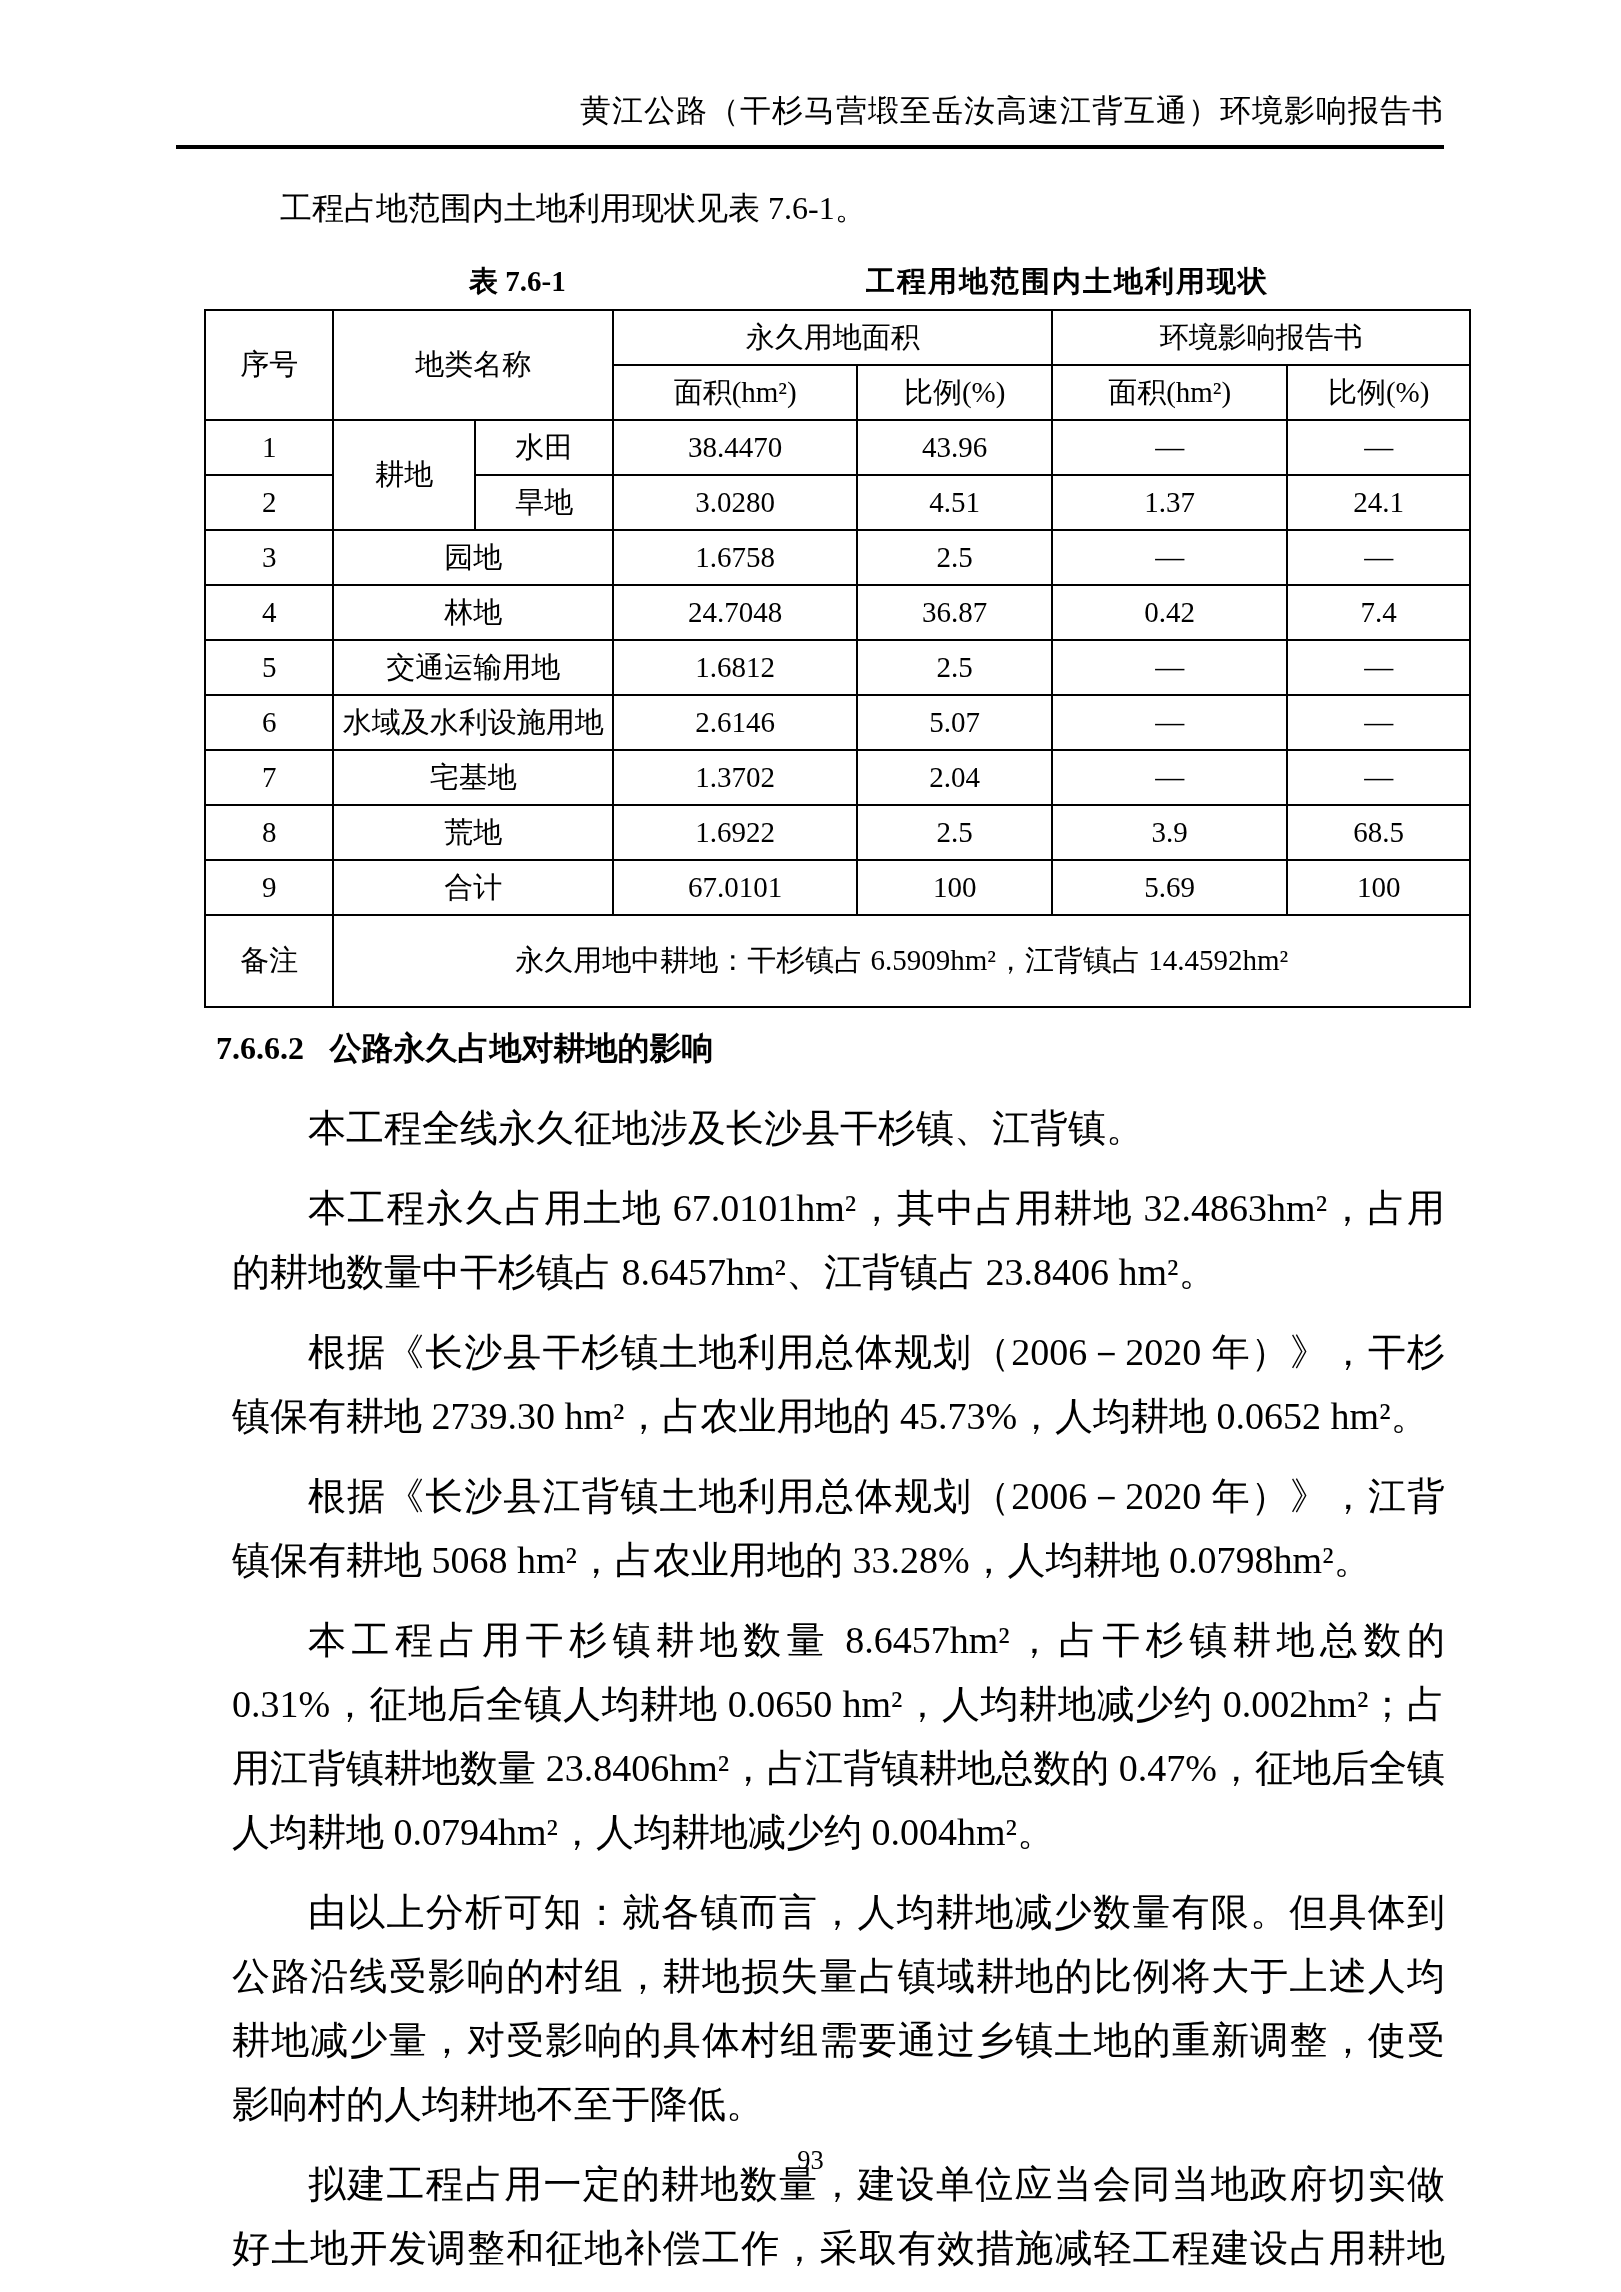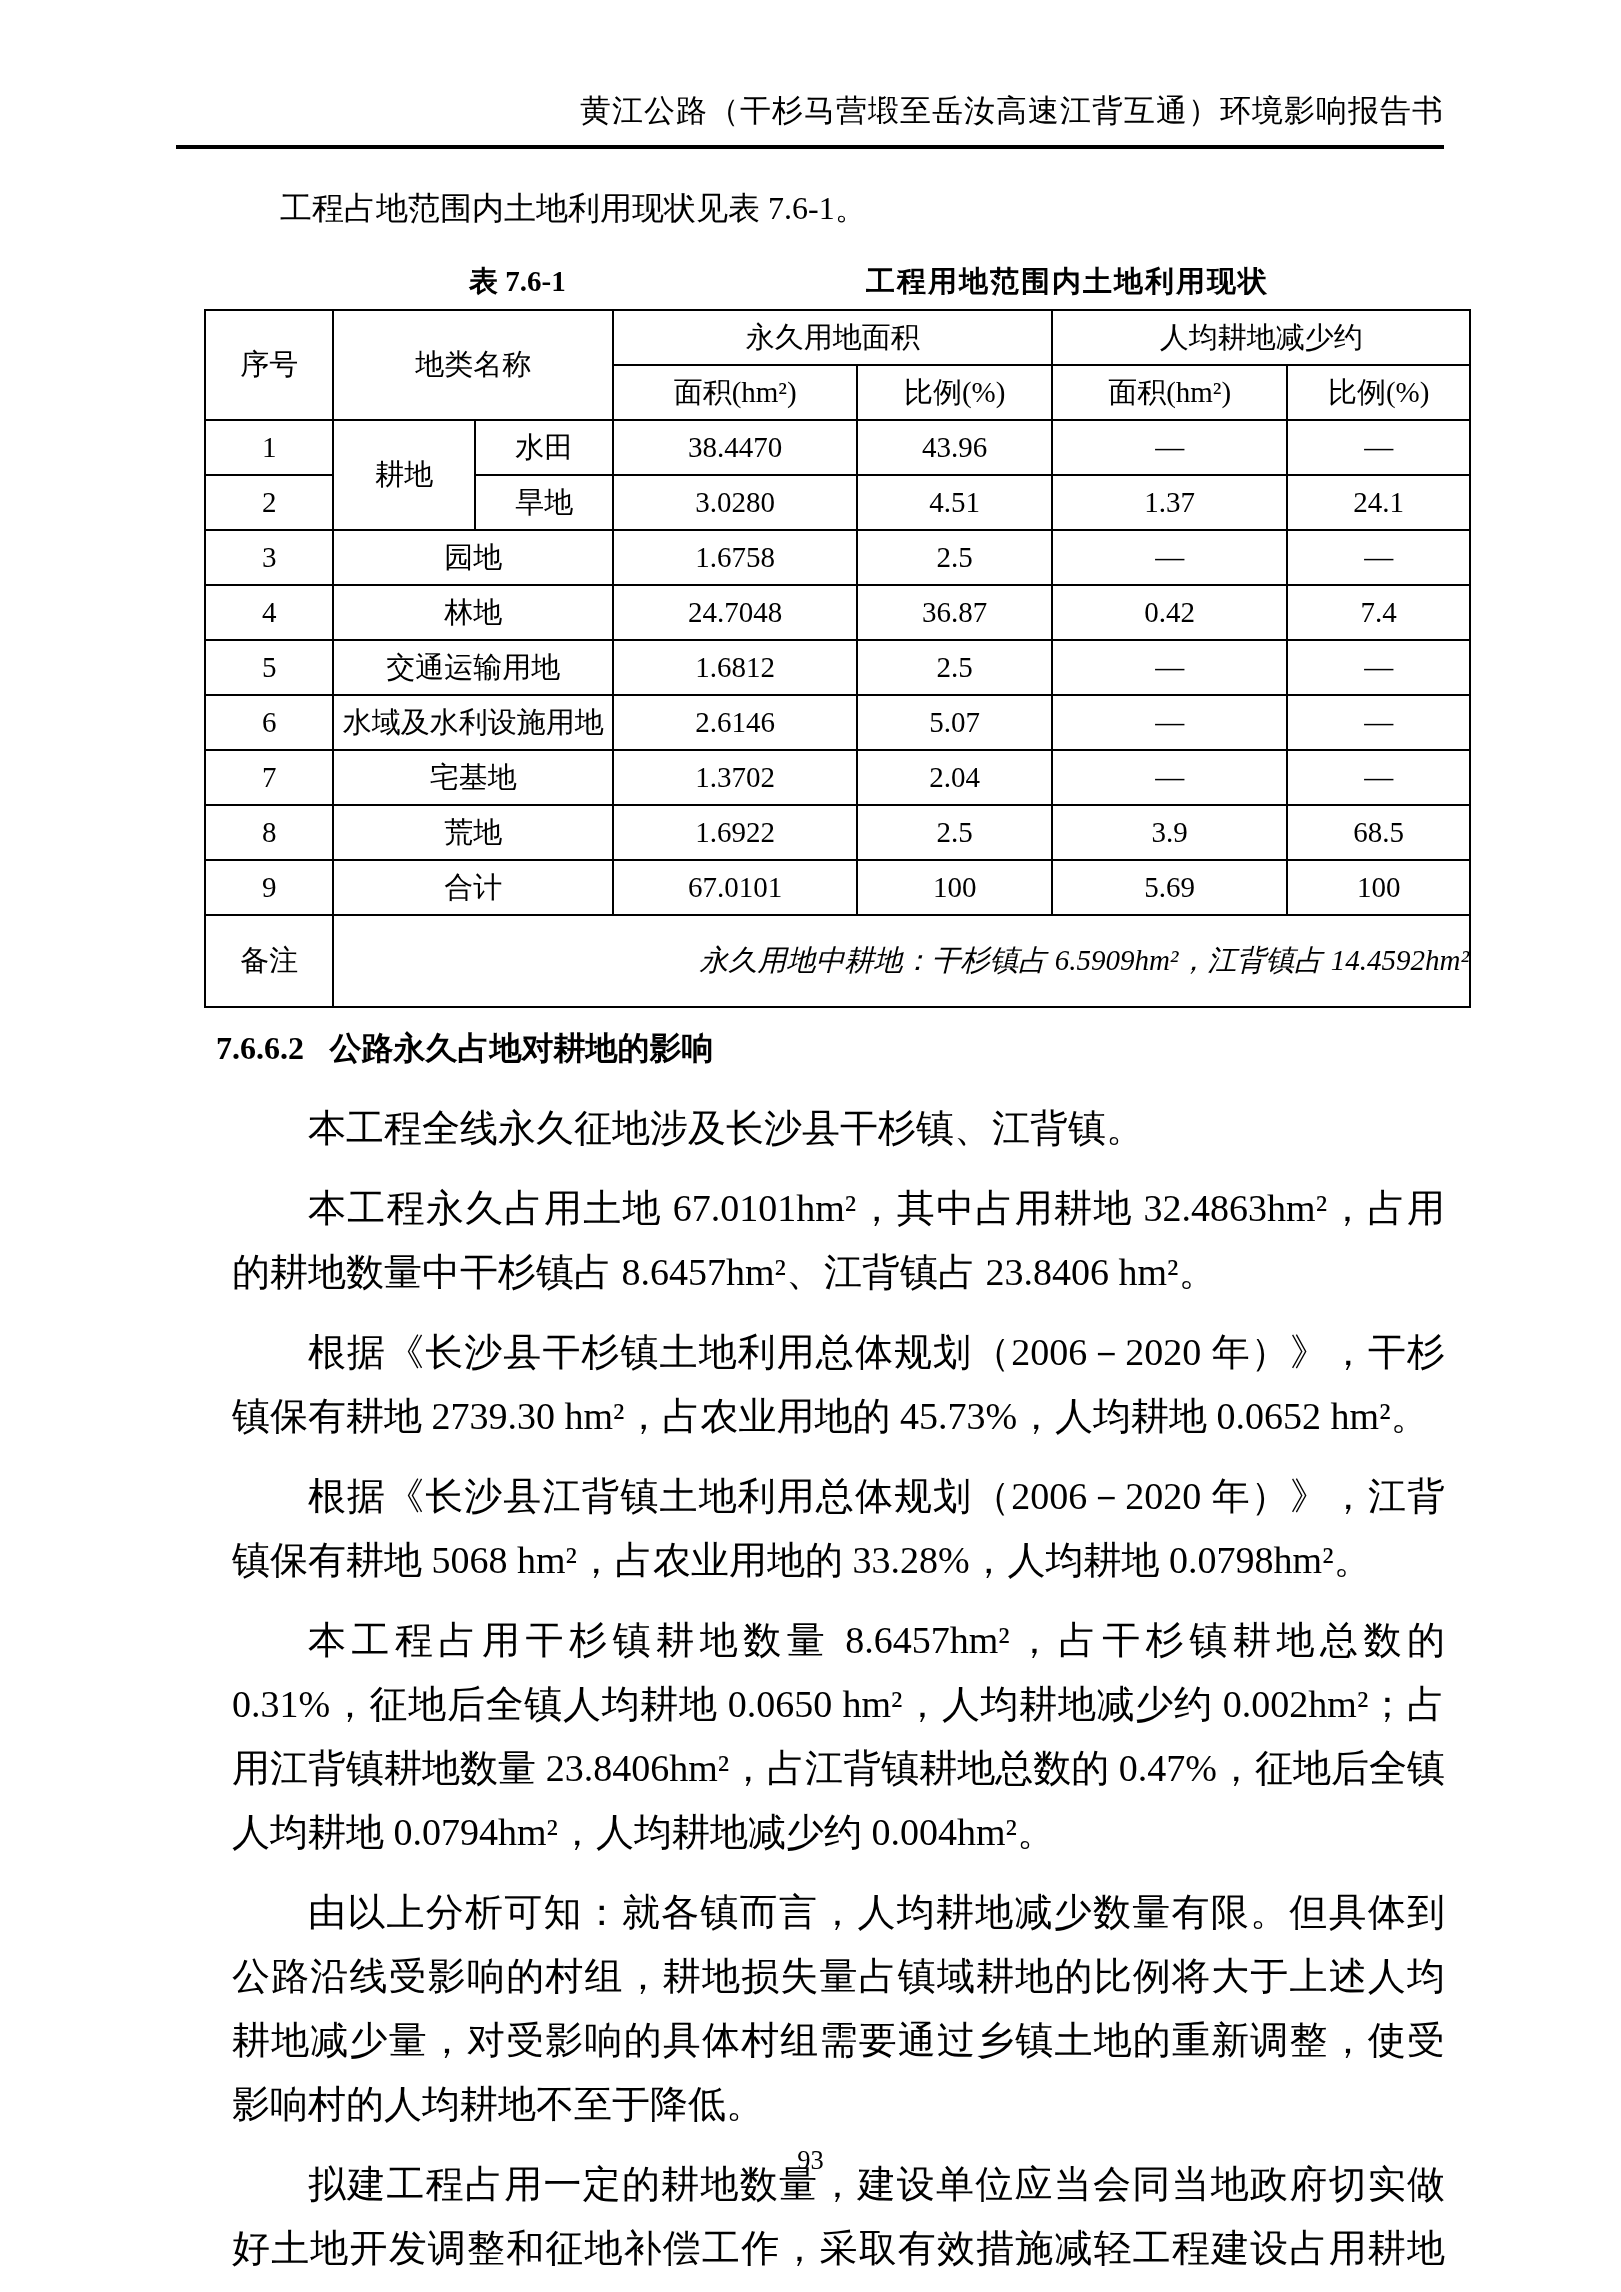--- a/index.html
+++ b/index.html
@@ -34,21 +34,21 @@
     font-size:29px; text-align:center;
     border:2.9px solid #000;
   }
   table.landuse th, table.landuse td {
     border:2px solid #000; font-weight:normal; padding:0;
     vertical-align:middle; overflow:hidden;
   }
   tr.hrow  { height:55px; }
   tr.brow  { height:55px; }
   tr.nrow  { height:92px; }
-  td.note-text { text-align:right; padding-left:17.6px;font-style:italic; }
+  td.note-text { text-align:center; padding-left:17.6px; }
 
   .section-heading { font-size:32px; font-weight:bold; line-height:64px; margin:7.8px 0 0 0; }
   .section-heading .sec-num { margin-right:25.5px; }
 
   p.body-para {
     font-size:38px; line-height:64px; text-indent:2em;
     margin:16px; text-align:justify;
   }
 
   .page-number {
@@ -81,21 +81,21 @@
         <col style="width:244px">
           <col style="width:195px">
           <col style="width:235px">
           <col style="width:183px">
       </colgroup>
       <thead>
         <tr class="hrow">
           <th rowspan="2">序号</th>
           <th rowspan="2" colspan="2">地类名称</th>
           <th colspan="2">永久用地面积</th>
-          <th colspan="2">人均耕地减少约</th>
+          <th colspan="2">环境影响报告书</th>
         </tr>
         <tr class="hrow">
           <th>面积(hm²)</th>
           <th>比例(%)</th>
           <th>面积(hm²)</th>
           <th>比例(%)</th>
         </tr>
       </thead>
       <tbody>
         <tr class="brow">

